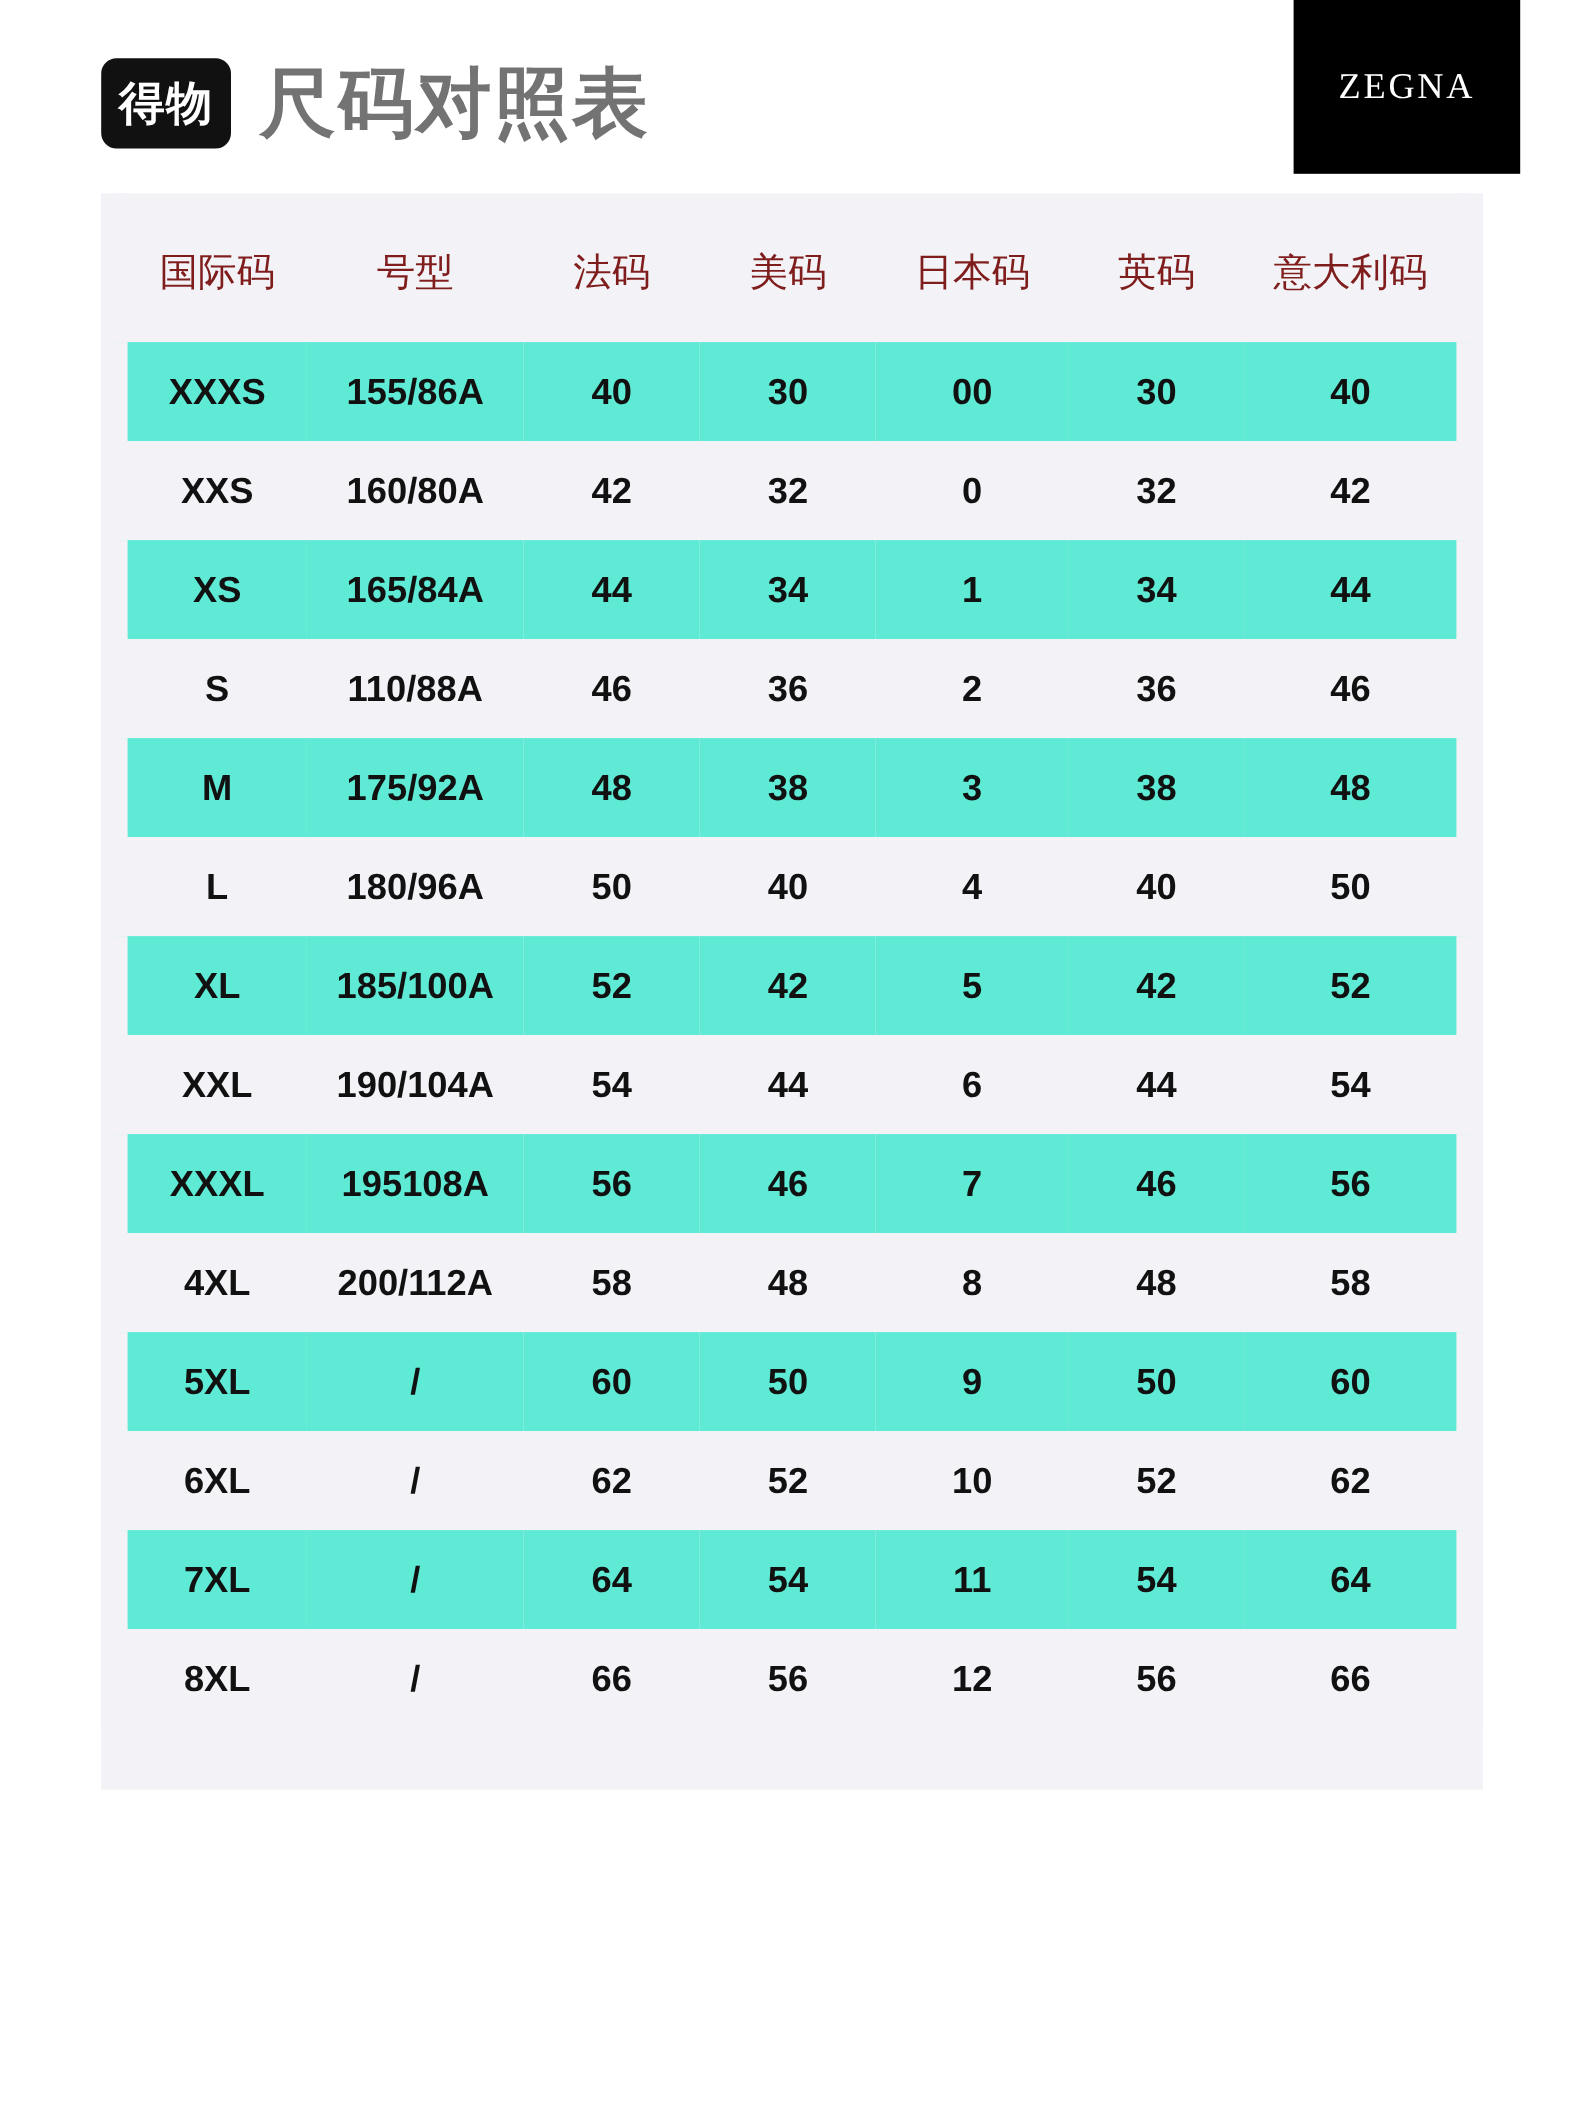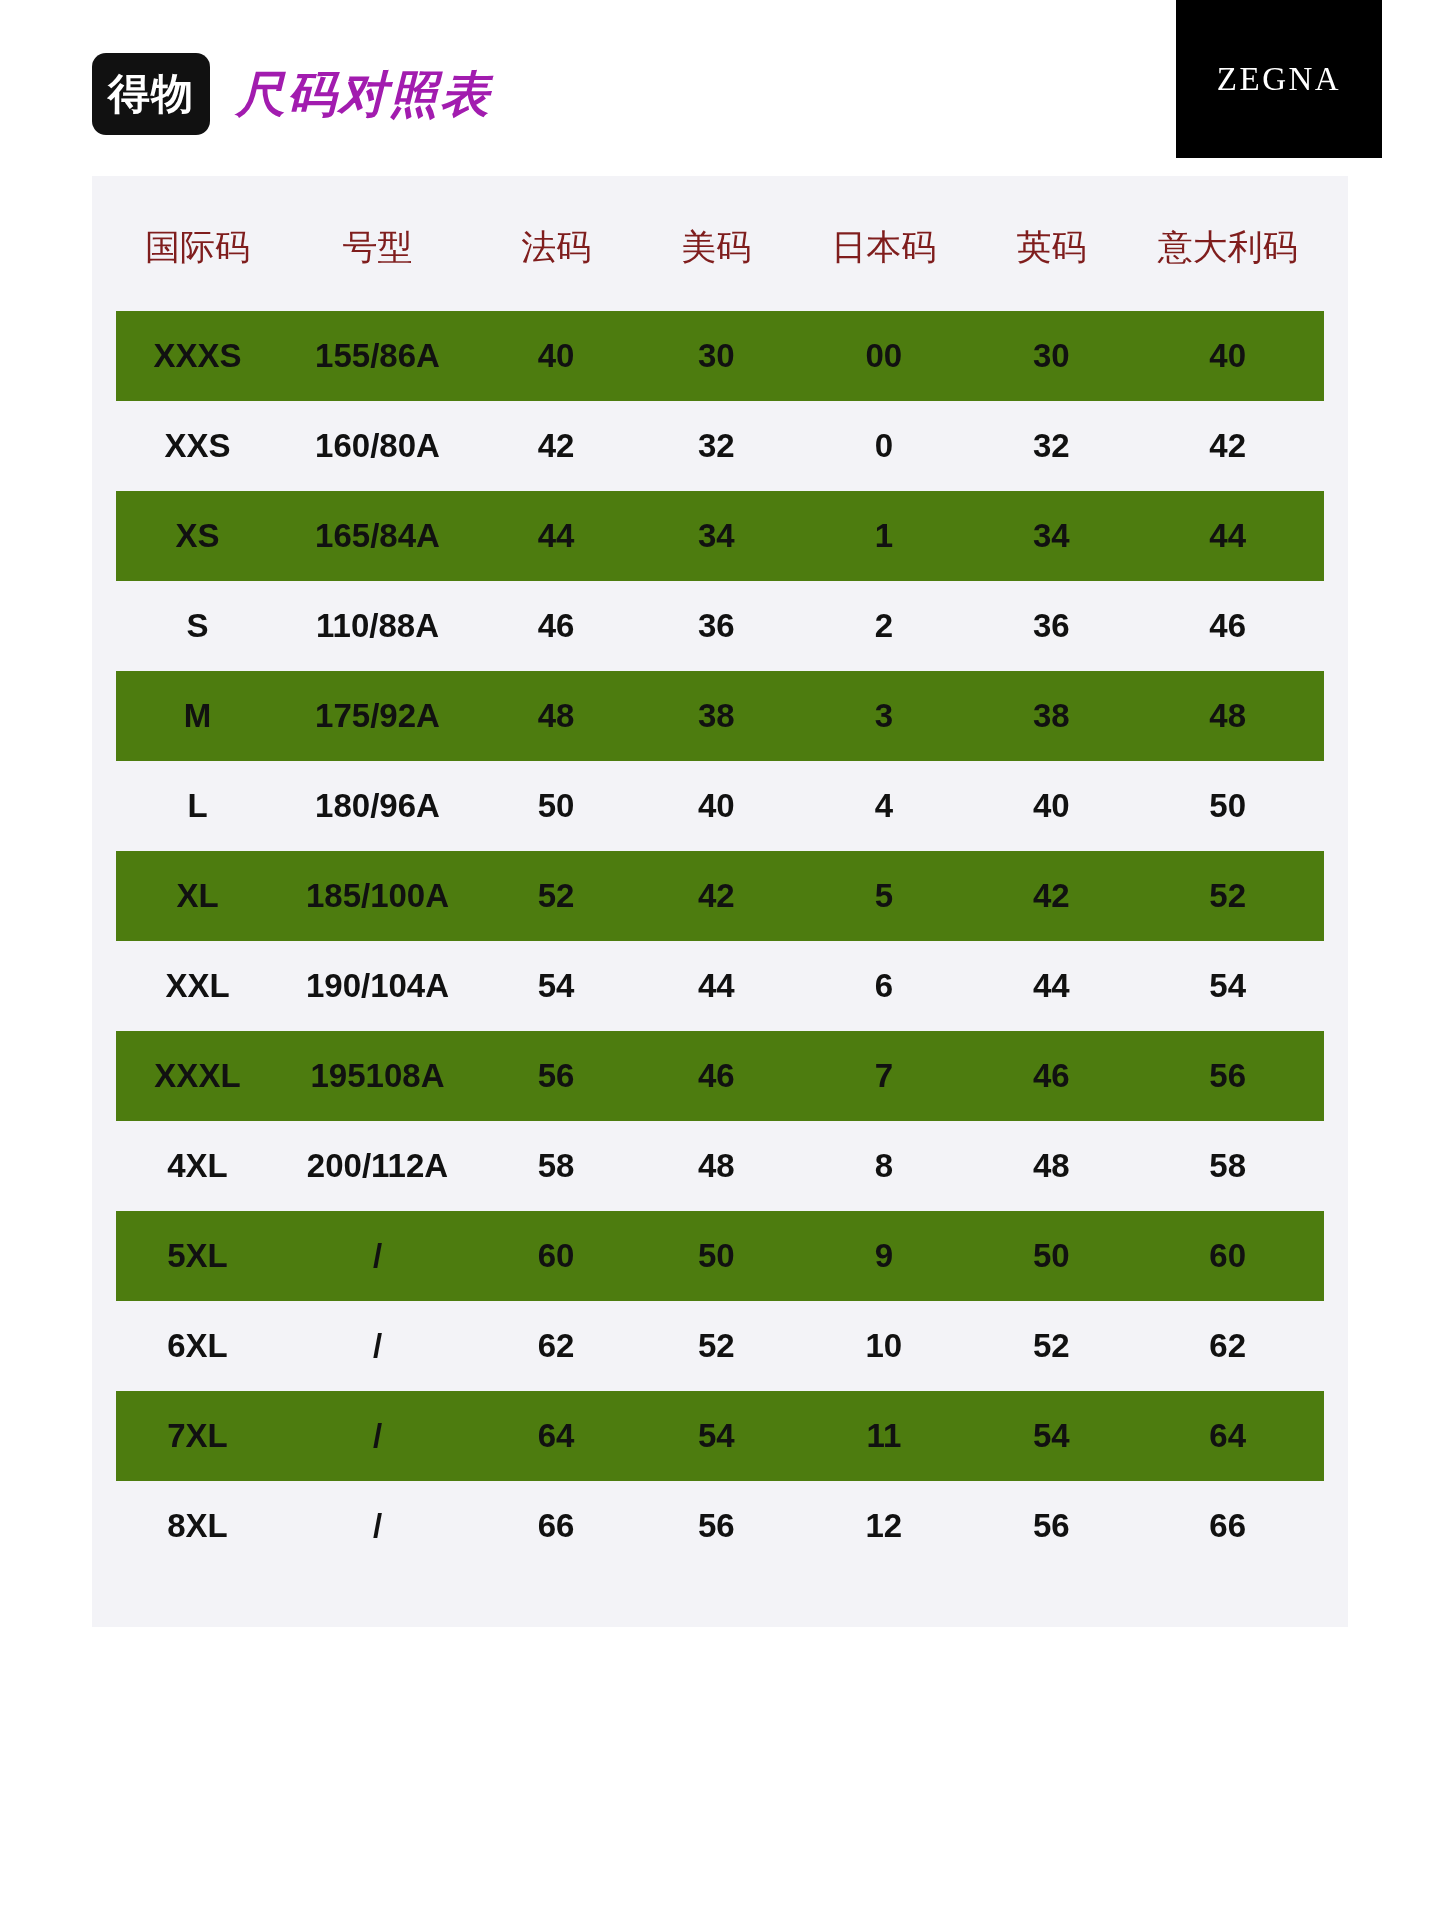--- a/index.html
+++ b/index.html
@@ -47,27 +47,26 @@
     color: #ffffff;
     font-size: 42px;
     font-weight: 700;
     letter-spacing: 1px;
     line-height: 1;
     font-family: "DejaVu Sans", "Liberation Sans", sans-serif;
   }
 
   .header-title {
     margin-left: 26px;
-    font-size: 49px;
+    font-size: 69px;
     font-weight: 700;
     letter-spacing: 2px;
     line-height: 1;
-    color: #a21caf;
+    color: #737373;
     font-family: "DejaVu Sans", "Liberation Sans", sans-serif;
-    font-style: italic;
   }
 
   .brand-box {
     position: absolute;
     top: 0;
     right: 58px;
     width: 206px;
     height: 158px;
     background: #000000;
     display: flex;
@@ -108,21 +107,21 @@
 
   table.size-table tbody td {
     font-size: 33px;
     font-weight: 700;
     text-align: center;
     padding: 26px 0;
     color: #111111;
     font-family: "Liberation Sans", "DejaVu Sans", sans-serif;
   }
 
-  tbody tr.row-odd td { background: #4d7c0f; }
+  tbody tr.row-odd td { background: #5eead4; }
   tbody tr.row-even td { background: #f3f3f7; }
 
   
   tbody td:first-child { border-left: 24px solid #f3f3f7; }
   tbody td:last-child  { border-right: 24px solid #f3f3f7; }
   thead th:first-child { border-left: 24px solid #f3f3f7; }
   thead th:last-child  { border-right: 24px solid #f3f3f7; }
 
   
   col.c0 { width: 14.2%; }

